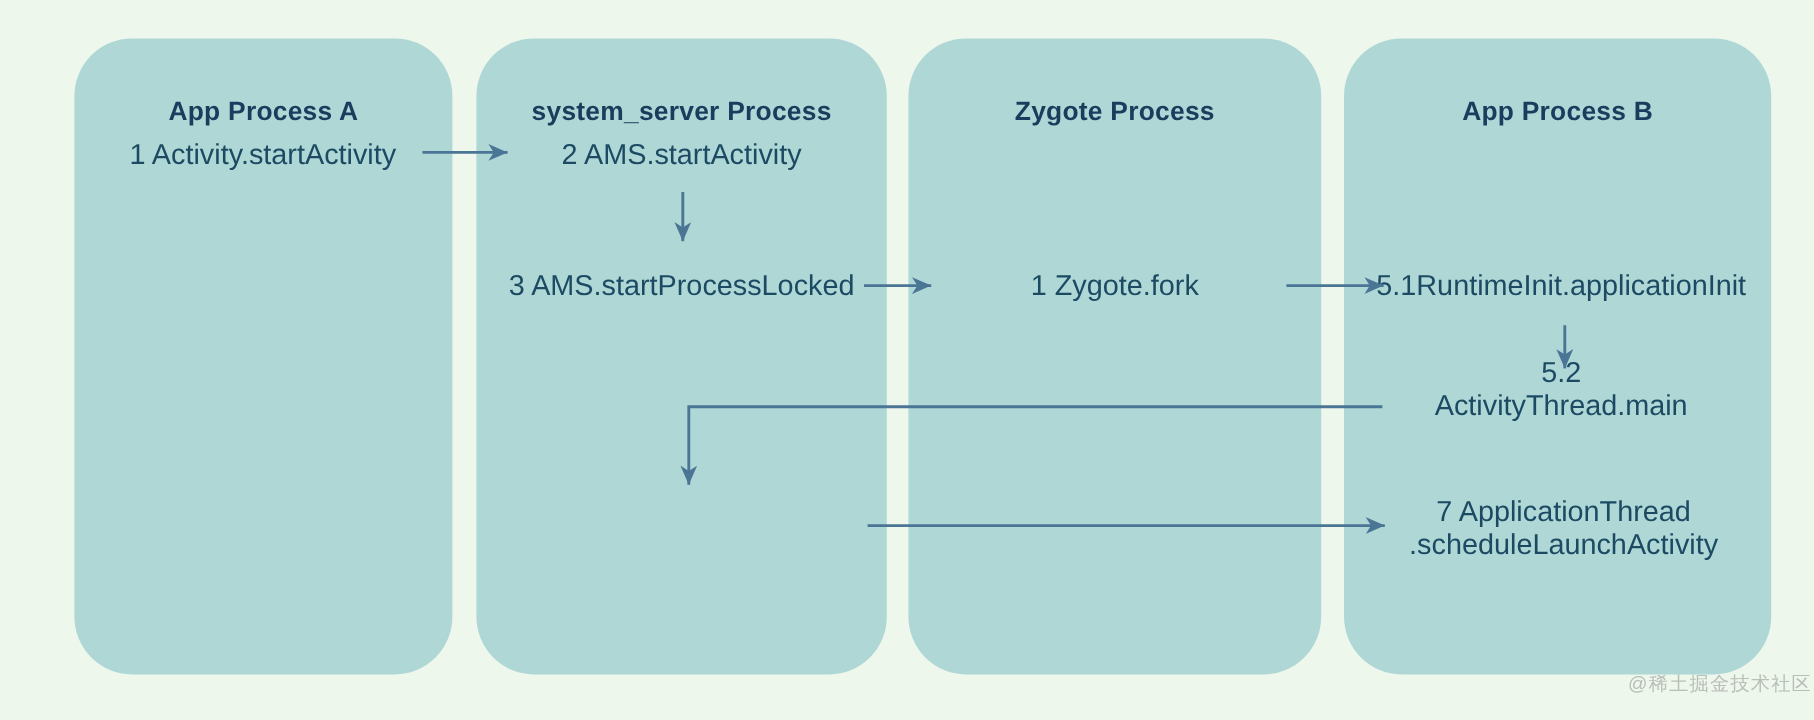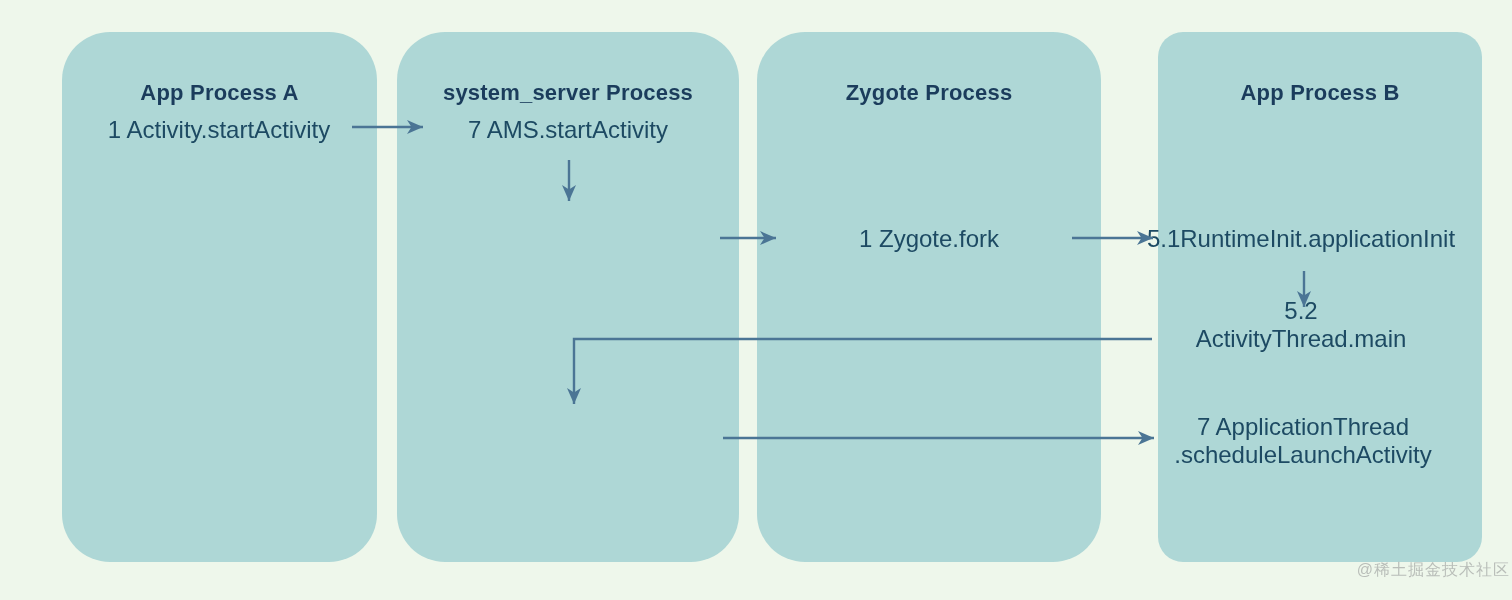--- a/index.html
+++ b/index.html
@@ -67,26 +67,27 @@
 
   <div class="lane" style="left:42px;width:315px;">
     <div class="lane-title">App Process A</div>
   </div>
   <div class="lane" style="left:737px;width:344px;">
     <div class="lane-title">Zygote Process</div>
   </div>
   <div class="lane" style="left:377px;width:342px;">
     <div class="lane-title">system_server Process</div>
   </div>
-  <div class="lane" style="left:1138px;width:324px;border-radius:25px;">
+  <div class="lane" style="left:1100px;width:356px;">
     <div class="lane-title">App Process B</div>
   </div>
 
   <div class="step" style="left:199px;top:130px;">1 Activity.startActivity</div>
-  <div class="step" style="left:548px;top:130px;">7 AMS.startActivity</div>
+  <div class="step" style="left:548px;top:130px;">2 AMS.startActivity</div>
+  <div class="step" style="left:548px;top:239px;">3 AMS.startProcessLocked</div>
   <div class="step" style="left:909px;top:239px;">1 Zygote.fork</div>
   <div class="step" style="left:1281px;top:239px;">5.1RuntimeInit.applicationInit</div>
   <div class="step" style="left:1281px;top:325px;">5.2 ActivityThread.main</div>
   <div class="step" style="left:1283px;top:441px;">7 ApplicationThread
 .scheduleLaunchActivity</div>
 
   <svg id="arrows" width="1512" height="600" viewBox="0 0 1512 600">
     <defs>
       <marker id="ah" markerUnits="userSpaceOnUse" markerWidth="18" markerHeight="14" refX="16" refY="7" orient="auto">
         <path d="M0,0 L16,7 L0,14 L4.5,7 Z"></path>

